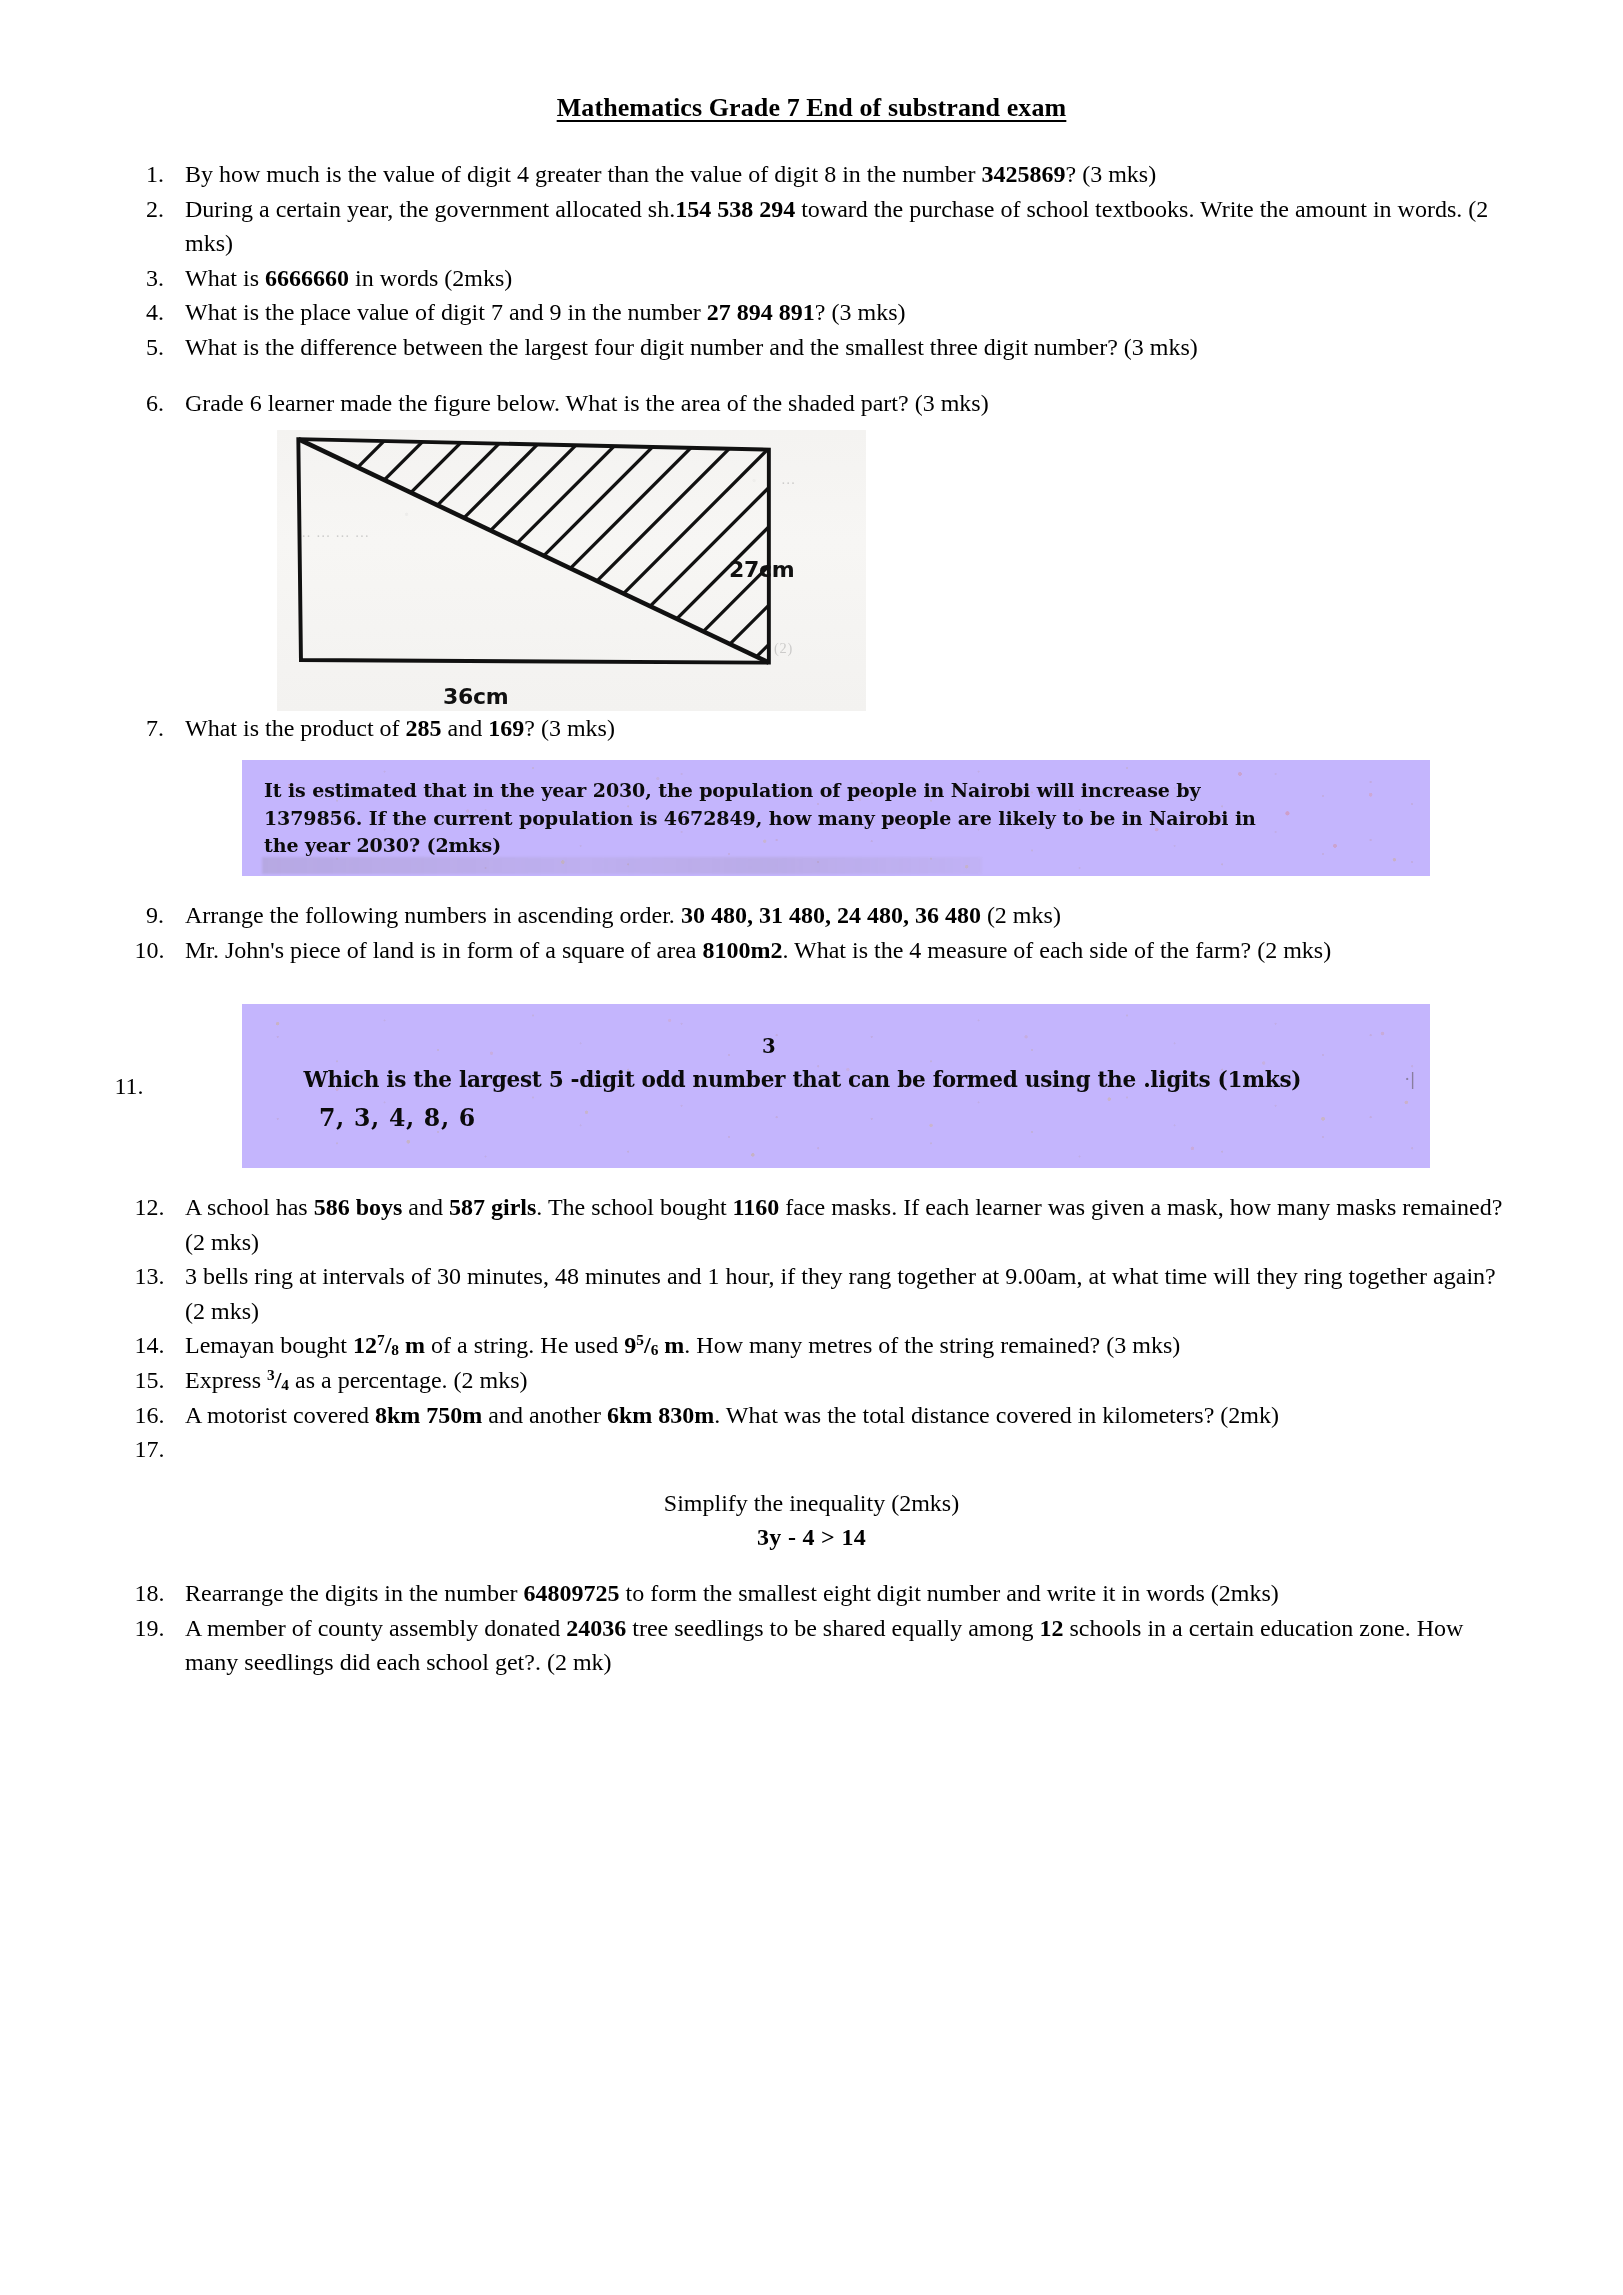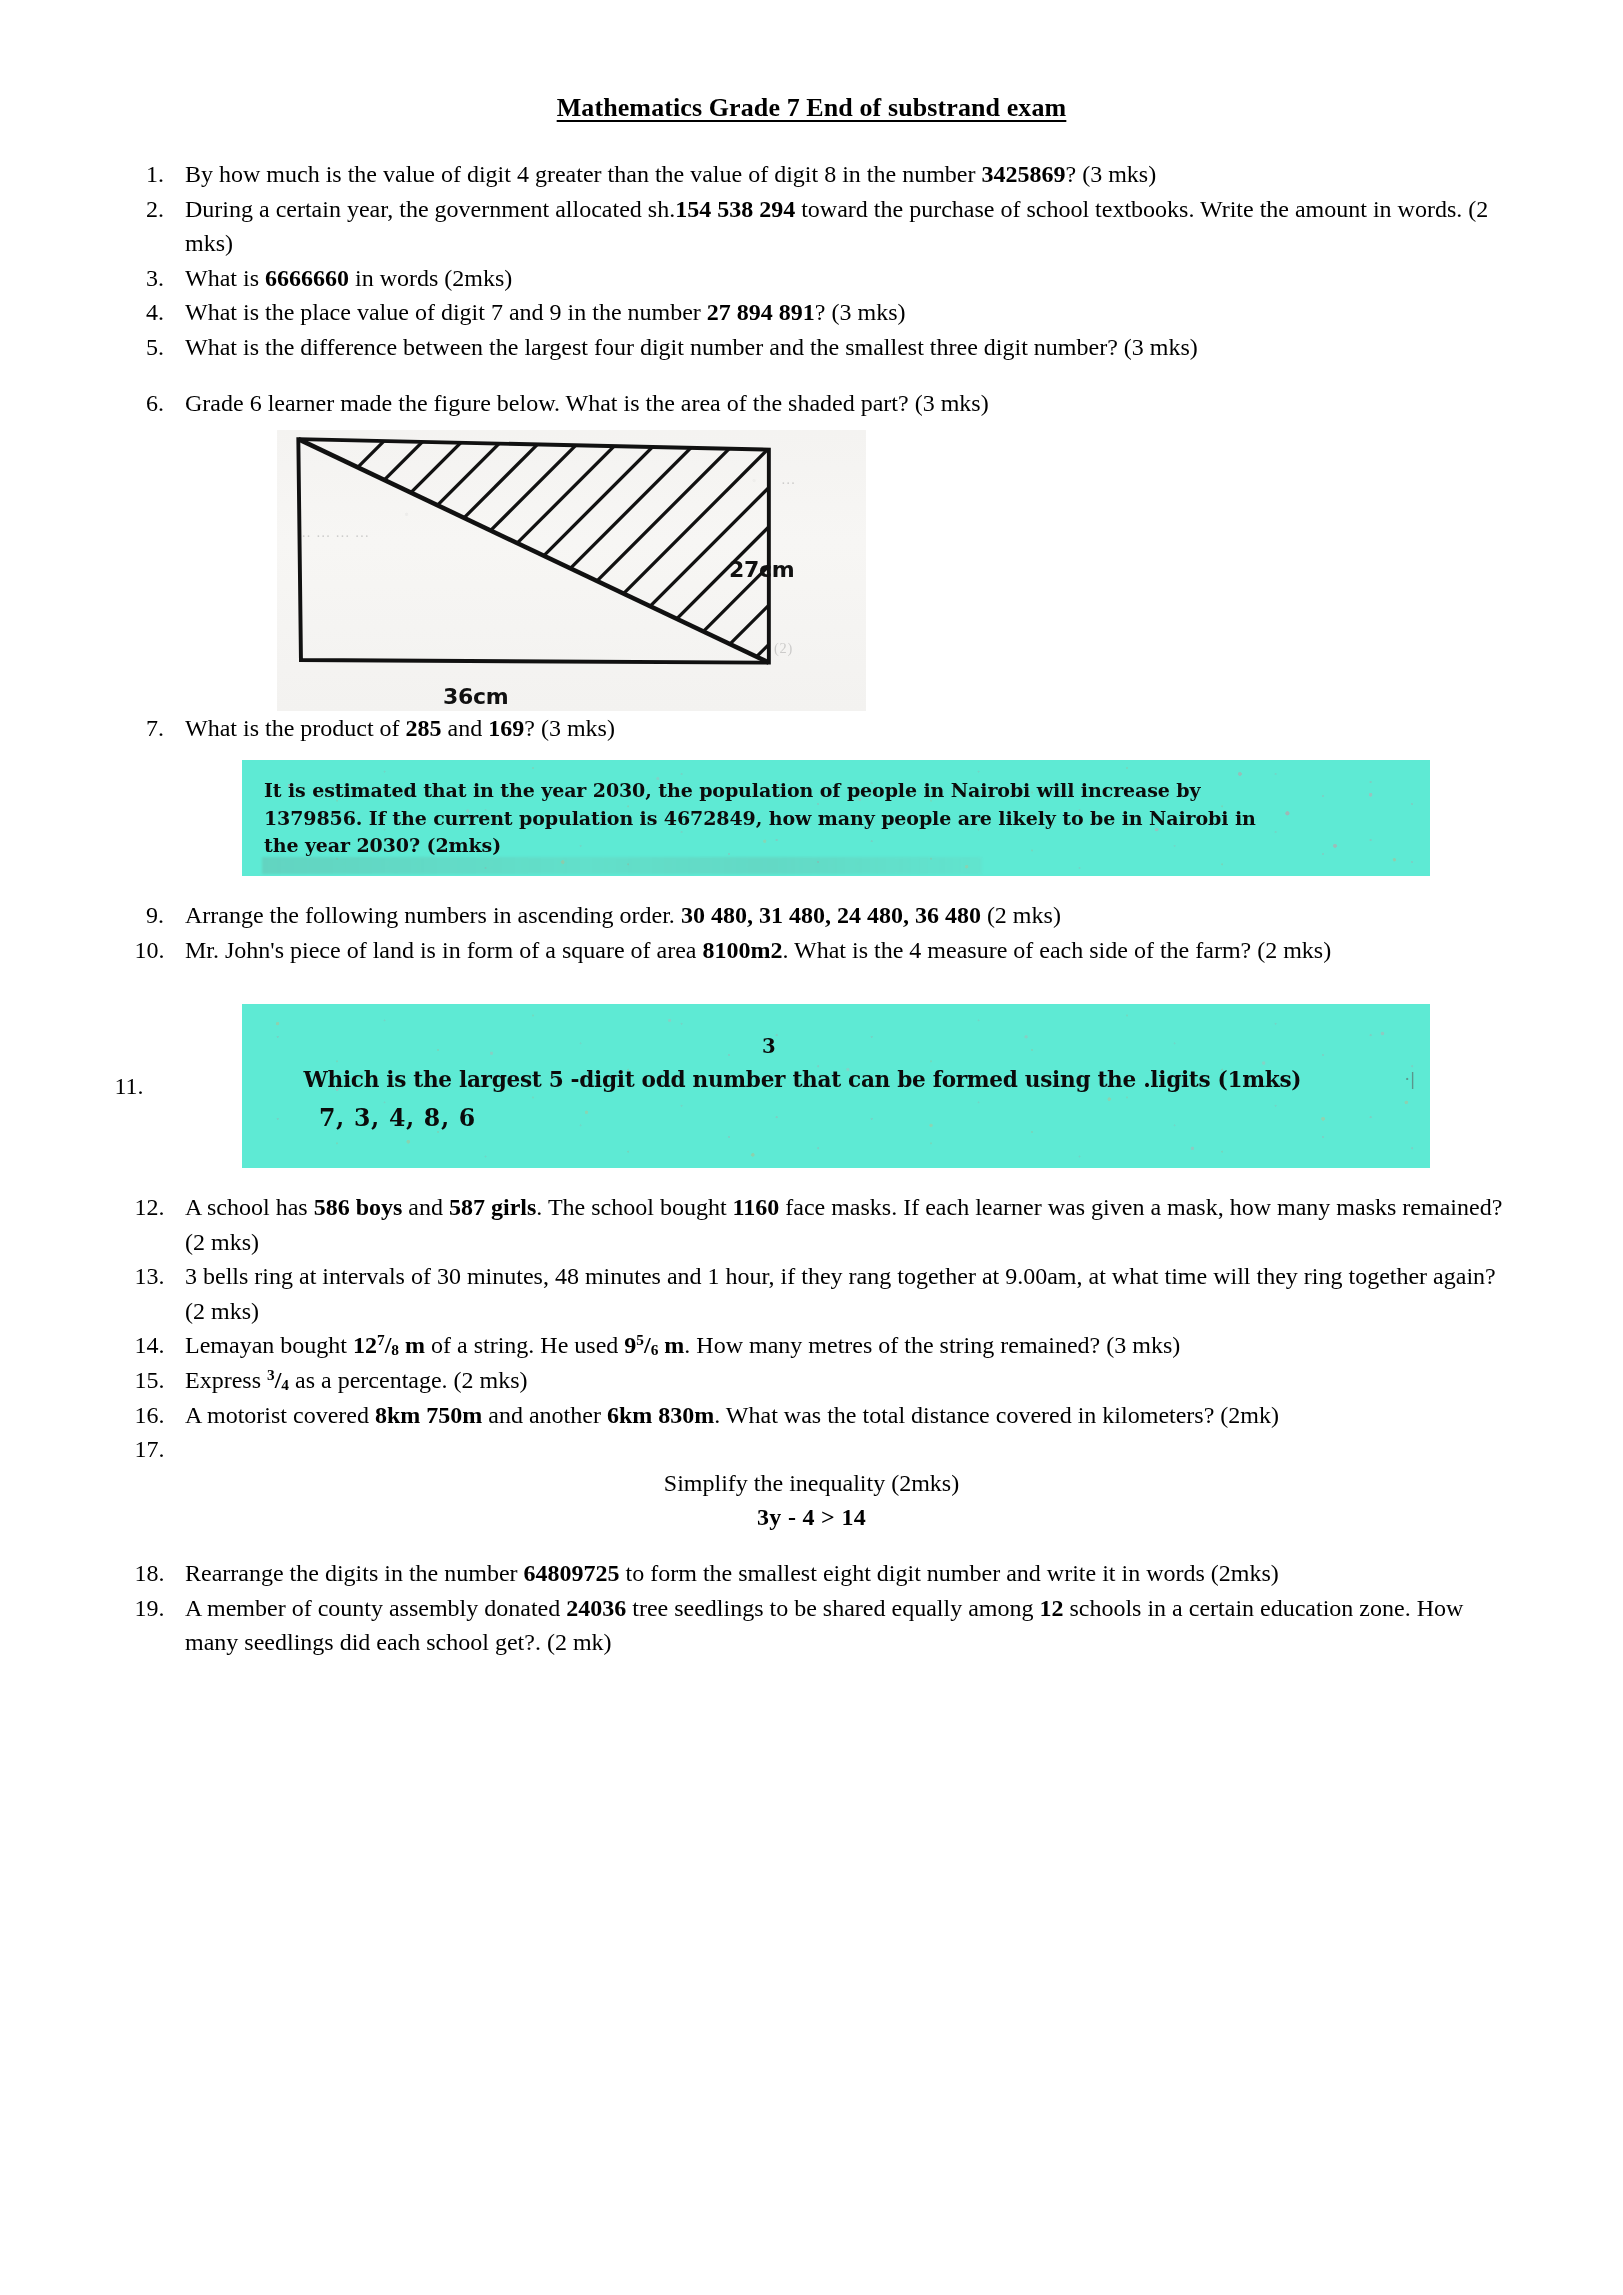--- a/index.html
+++ b/index.html
@@ -121,21 +121,21 @@
     color: #111;
     letter-spacing: -0.3px;
   }
   .lab-27 { left: 452px; top: 124px; }
   .lab-36 { left: 166px; top: 251px; }
 
   
   .scanblock {
     position: relative;
     box-sizing: border-box;
-    background-color: #5eead4;
+    background-color: #c4b5fd;
     overflow: hidden;
   }
   .scan-noise {
     position: absolute;
     inset: 0;
     pointer-events: none;
     opacity: 0.85;
   }
   .scan-noise.a {
     background-image:
@@ -278,21 +278,21 @@
     right: 14.4px;
     top: 63px;
     font-family: "DejaVu Serif", serif;
     font-size: 17px;
     color: rgba(90,80,80,0.55);
   }
 
   
   .ineq {
     text-align: center;
-    margin-top: 34px;
+    margin-top: 54px;
     font-size: 24px;
     line-height: 1.42;
   }
   .ineq .l2 {
     font-weight: bold;
     letter-spacing: 0.3px;
   }
 </style>
 </head>
 <body>

